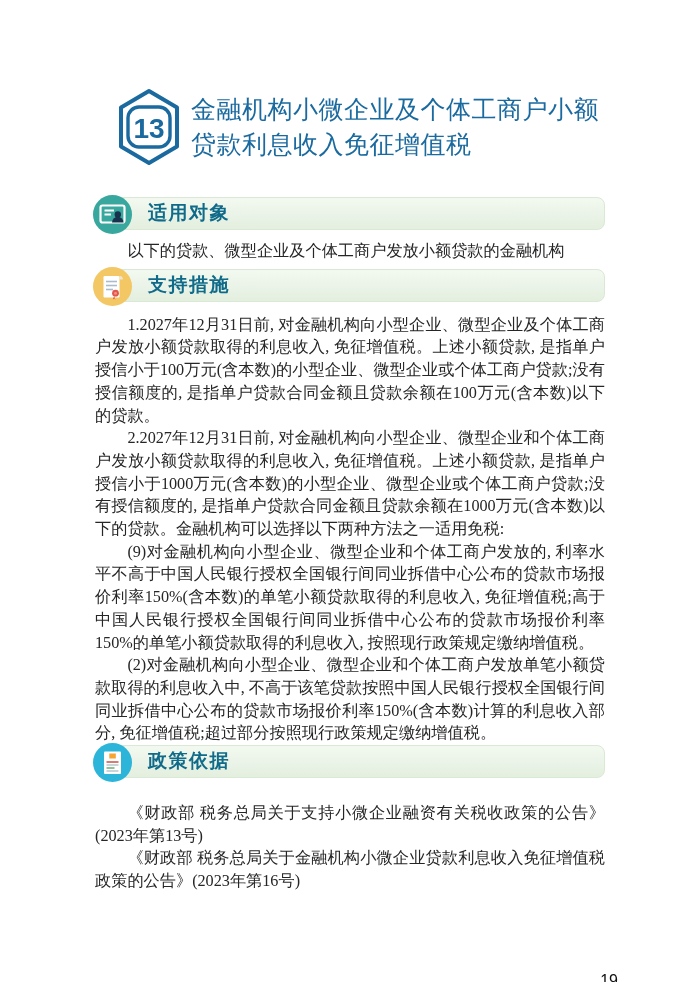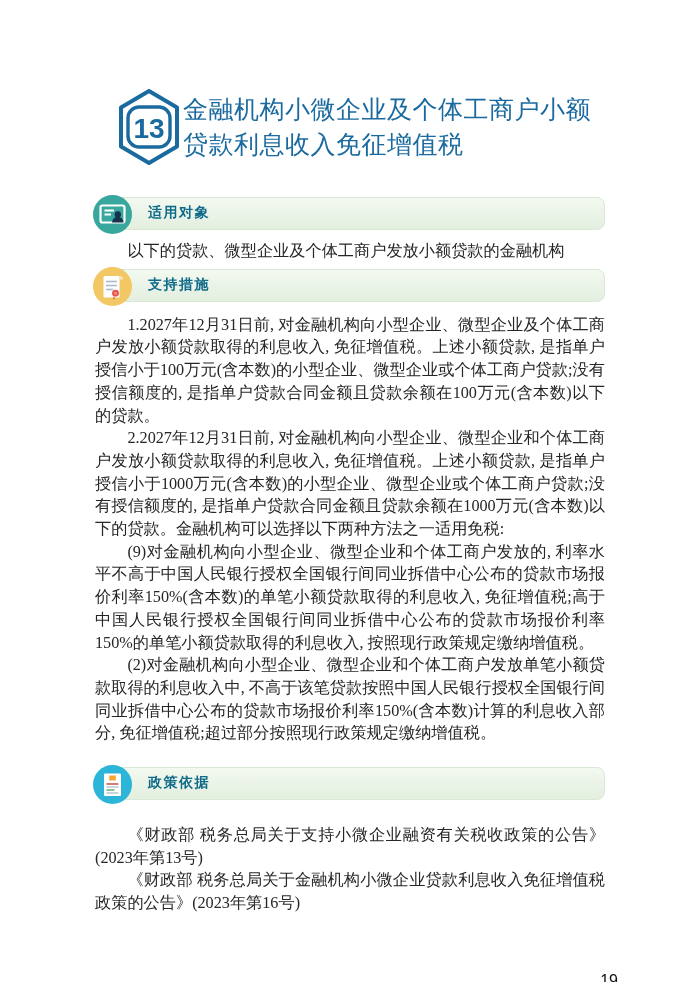--- a/index.html
+++ b/index.html
@@ -12,21 +12,21 @@
     background: #ffffff;
     font-family: "Liberation Serif", "DejaVu Serif", serif;
     color: #262626;
     overflow: hidden;
   }
 
   
   .doc-header {
     display: flex;
     align-items: center;
-    gap: 2px;
+    gap: 10px;
     margin-left: 22px;
     height: 78px;
   }
   .badge { width: 64px; height: 78px; flex: 0 0 auto; }
   .badge svg { display: block; width: 64px; height: 78px; }
   .doc-title {
     margin: 0;
     font-size: 25px;
     line-height: 35px;
     font-weight: normal;
@@ -49,29 +49,29 @@
     position: absolute;
     left: -9px;
     top: -4px;
     width: 41px;
     height: 41px;
   }
   .sec-icon svg { display: block; width: 41px; height: 41px; }
   .sec-title {
     margin: 0;
     padding-left: 47px;
-    font-size: 14px;
+    font-size: 19px;
     line-height: 30px;
     font-weight: bold;
     color: #0f6b89;
     letter-spacing: 1.5px;
   }
   .bar-applicable { margin-top: 31px; }
   .bar-measures   { margin-top: 6px; }
-  .bar-policy     { margin-top: 22px; }
+  .bar-policy     { }
 
   
   .body-text {
     font-size: 16.2px;
     line-height: 22.7px;
     text-align: justify;
     color: #262626;
   }
   .body-text p { margin: 0; text-indent: 2em; }
   .applicable-body { margin-top: 10px; }

